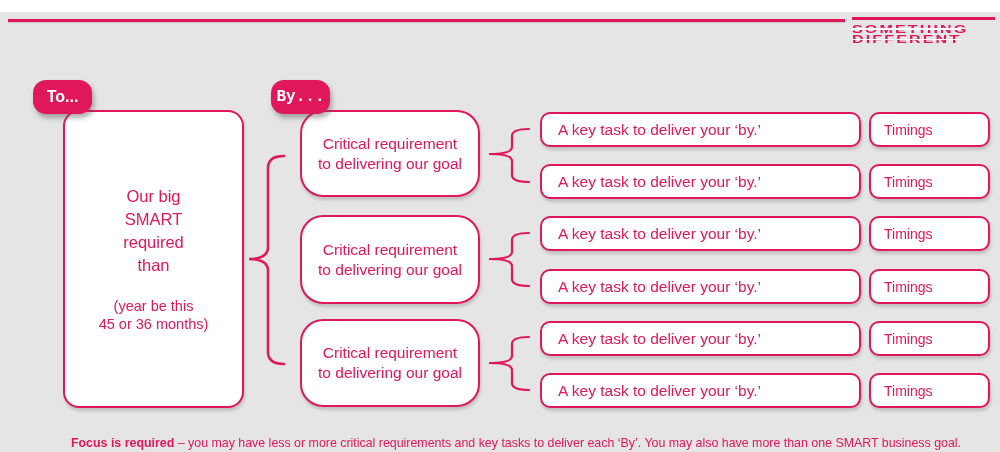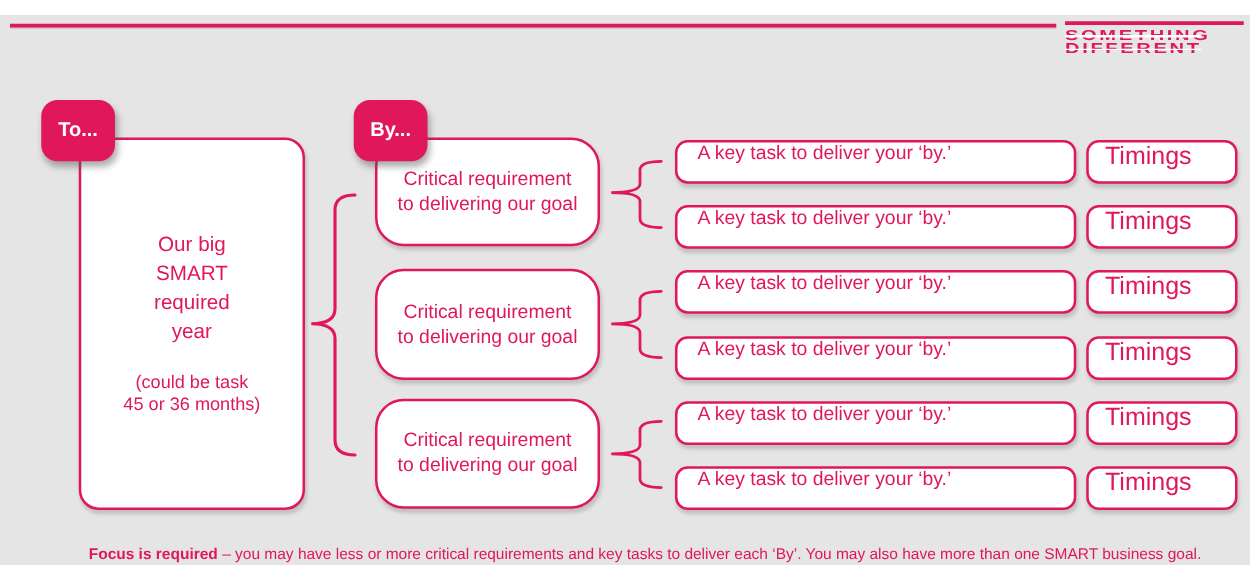--- a/index.html
+++ b/index.html
@@ -18,21 +18,21 @@
   .logo-word{
     position:relative;color:var(--accent);font-weight:bold;font-size:11.5px;
     line-height:10.5px;letter-spacing:1.5px;white-space:nowrap;
     transform:scaleX(1.4);transform-origin:left center;
   }
   .logo-word::after{
     content:"";position:absolute;left:0;width:78px;top:4.6px;height:1.4px;background:#fff;
   }
   
   .tag{
-    position:absolute;width:59px;height:49px;border-radius:13px;
+    position:absolute;width:59px;height:34px;border-radius:13px;
     background:var(--accent);color:#fff;font-weight:bold;font-size:16px;
     display:flex;align-items:center;justify-content:center;
     box-shadow:2px 4px 5px rgba(80,80,80,.45);z-index:3;
   }
   
   .obox{
     position:absolute;border:2px solid var(--accent);border-radius:10px;
     background:#fff;color:var(--accent);
     box-shadow:1px 3px 3px rgba(100,100,100,.28);
     box-sizing:border-box;z-index:1;
@@ -44,25 +44,25 @@
   .goal-title{font-size:16.5px;line-height:23px;}
   .goal-note{font-size:14.5px;line-height:18px;}
   .goal-title span,.goal-note span{display:block;white-space:nowrap;}
   .crit-box{
     border-radius:23px;display:flex;flex-direction:column;
     align-items:center;justify-content:center;text-align:center;
     font-size:15.5px;line-height:20px;
   }
   .crit-box span{display:block;white-space:nowrap;}
   .task-box{
-    display:flex;align-items:flex-start;font-size:15.5px;
+    display:flex;align-items:center;font-size:15.5px;
     padding-left:16px;white-space:nowrap;
   }
   .timing-box{
-    display:flex;align-items:flex-start;font-size:20px;
+    display:flex;align-items:center;font-size:14px;
     padding-left:13px;white-space:nowrap;
   }
   
   .braces{position:absolute;left:0;top:0;width:1000px;height:452px;pointer-events:none;z-index:2;}
   
   .footnote{
     position:absolute;left:16px;top:424px;width:100%;text-align:center;
     color:var(--accent);font-size:12.4px;
   }
   .footnote b{font-weight:bold;}
@@ -85,44 +85,44 @@
       <path d="M 529,117 Q 512,117 512,124 L 512,135 Q 512,142 489,142 Q 512,142 512,149 L 512,163 Q 512,170 529,170" fill="none" stroke="#E0175B" stroke-width="2.2" stroke-linecap="round"></path>
       <path d="M 529,221 Q 512,221 512,228 L 512,240 Q 512,247 489,247 Q 512,247 512,254 L 512,267 Q 512,274 529,274" fill="none" stroke="#E0175B" stroke-width="2.2" stroke-linecap="round"></path>
       <path d="M 529,325 Q 512,325 512,332 L 512,344 Q 512,351 489,351 Q 512,351 512,358 L 512,371 Q 512,378 529,378" fill="none" stroke="#E0175B" stroke-width="2.2" stroke-linecap="round"></path>
     </svg>
 
   <div class="obox goal-box" style="left:63px;top:98px;width:181px;height:298px;border-radius:16px;">
     <div class="goal-title">
       <span>Our big</span>
       <span>SMART</span>
       <span>required</span>
-      <span>year</span>
+      <span>than</span>
     </div>
     <div class="goal-note">
-      <span>(could be task</span>
+      <span>(year be this</span>
       <span>45 or 36 months)</span>
     </div>
   </div>
   <div class="tag" style="left:33px;top:68px;">
     <span>To...</span>
   </div>
 
   <div class="obox crit-box" style="left:300px;top:98px;width:180px;height:87px;">
     <span>Critical requirement</span>
     <span>to delivering our goal</span>
   </div>
   <div class="obox crit-box" style="left:300px;top:203px;width:180px;height:89px;">
     <span>Critical requirement</span>
     <span>to delivering our goal</span>
   </div>
   <div class="obox crit-box" style="left:300px;top:307px;width:180px;height:88px;">
     <span>Critical requirement</span>
     <span>to delivering our goal</span>
   </div>
-  <div class="tag" style="left:283px;top:68px;">
+  <div class="tag" style="left:271px;top:68px;font-family:Liberation Mono, monospace;">
     <span>By...</span>
   </div>
 
   <div class="obox task-box" style="left:540px;top:100px;width:321px;height:35px;">
       <span>A key task to deliver your ‘by.’</span>
     </div>
   <div class="obox timing-box" style="left:869px;top:100px;width:121px;height:35px;">
       <span>Timings</span>
     </div>
 

